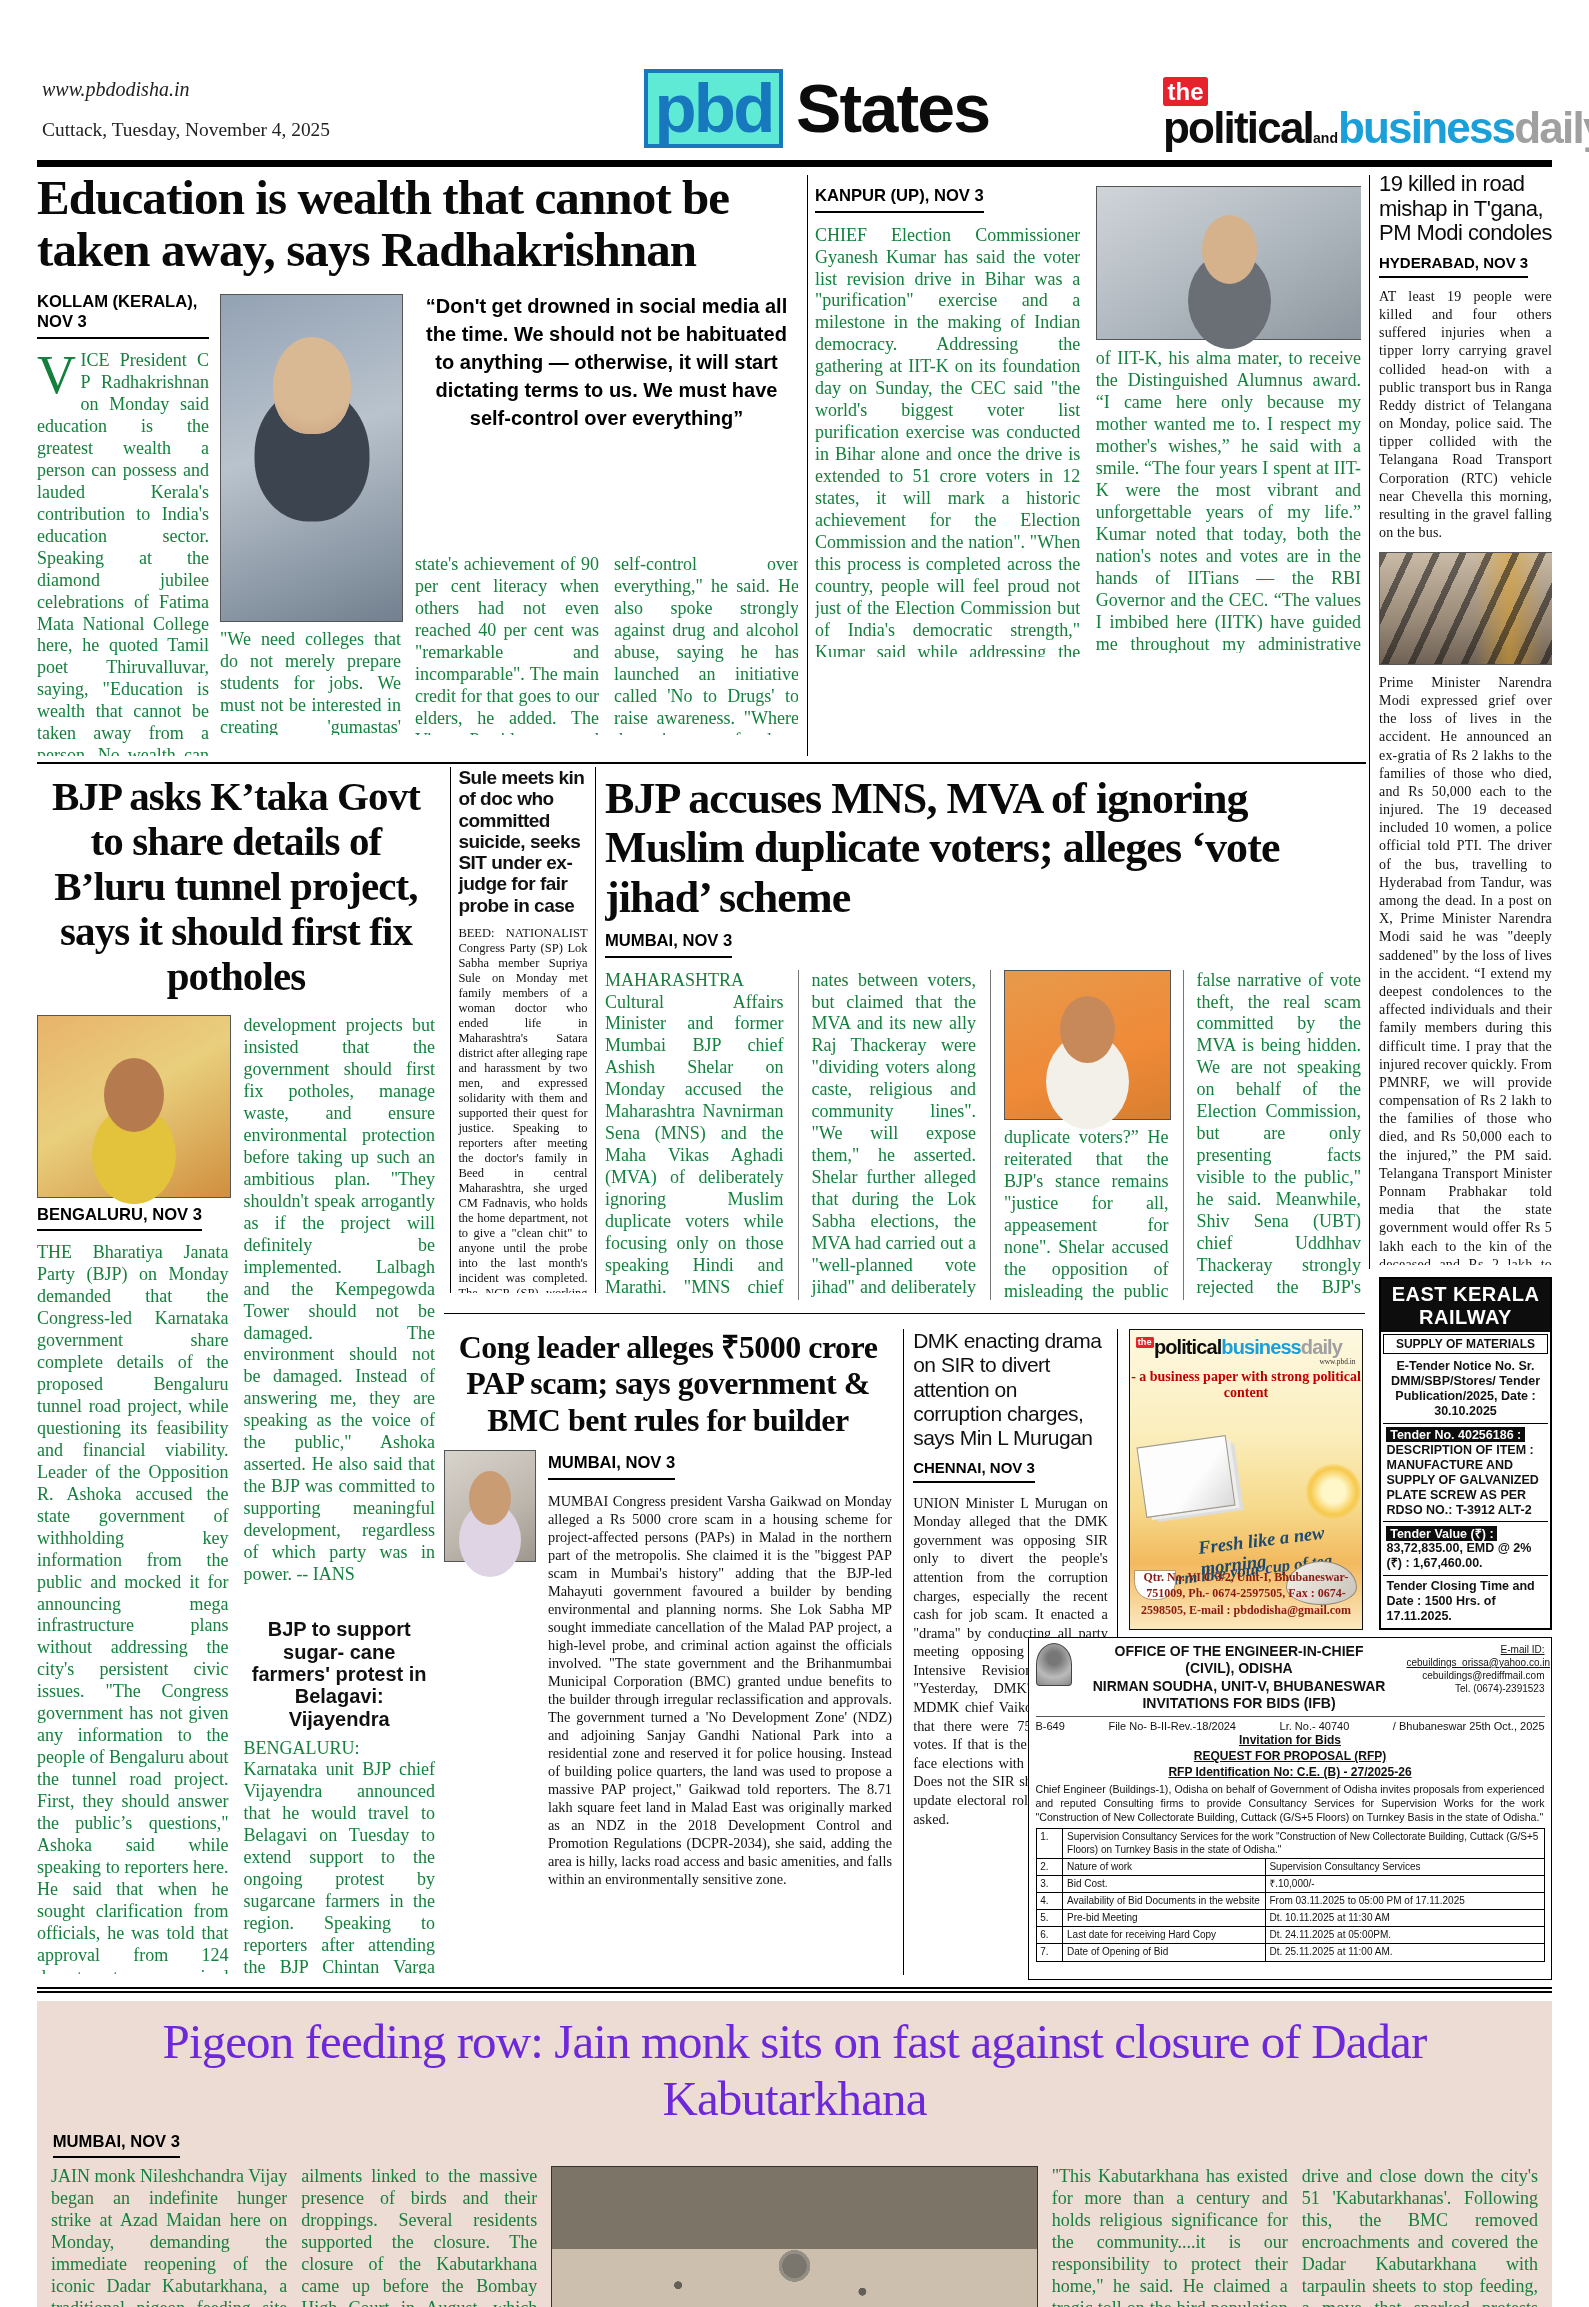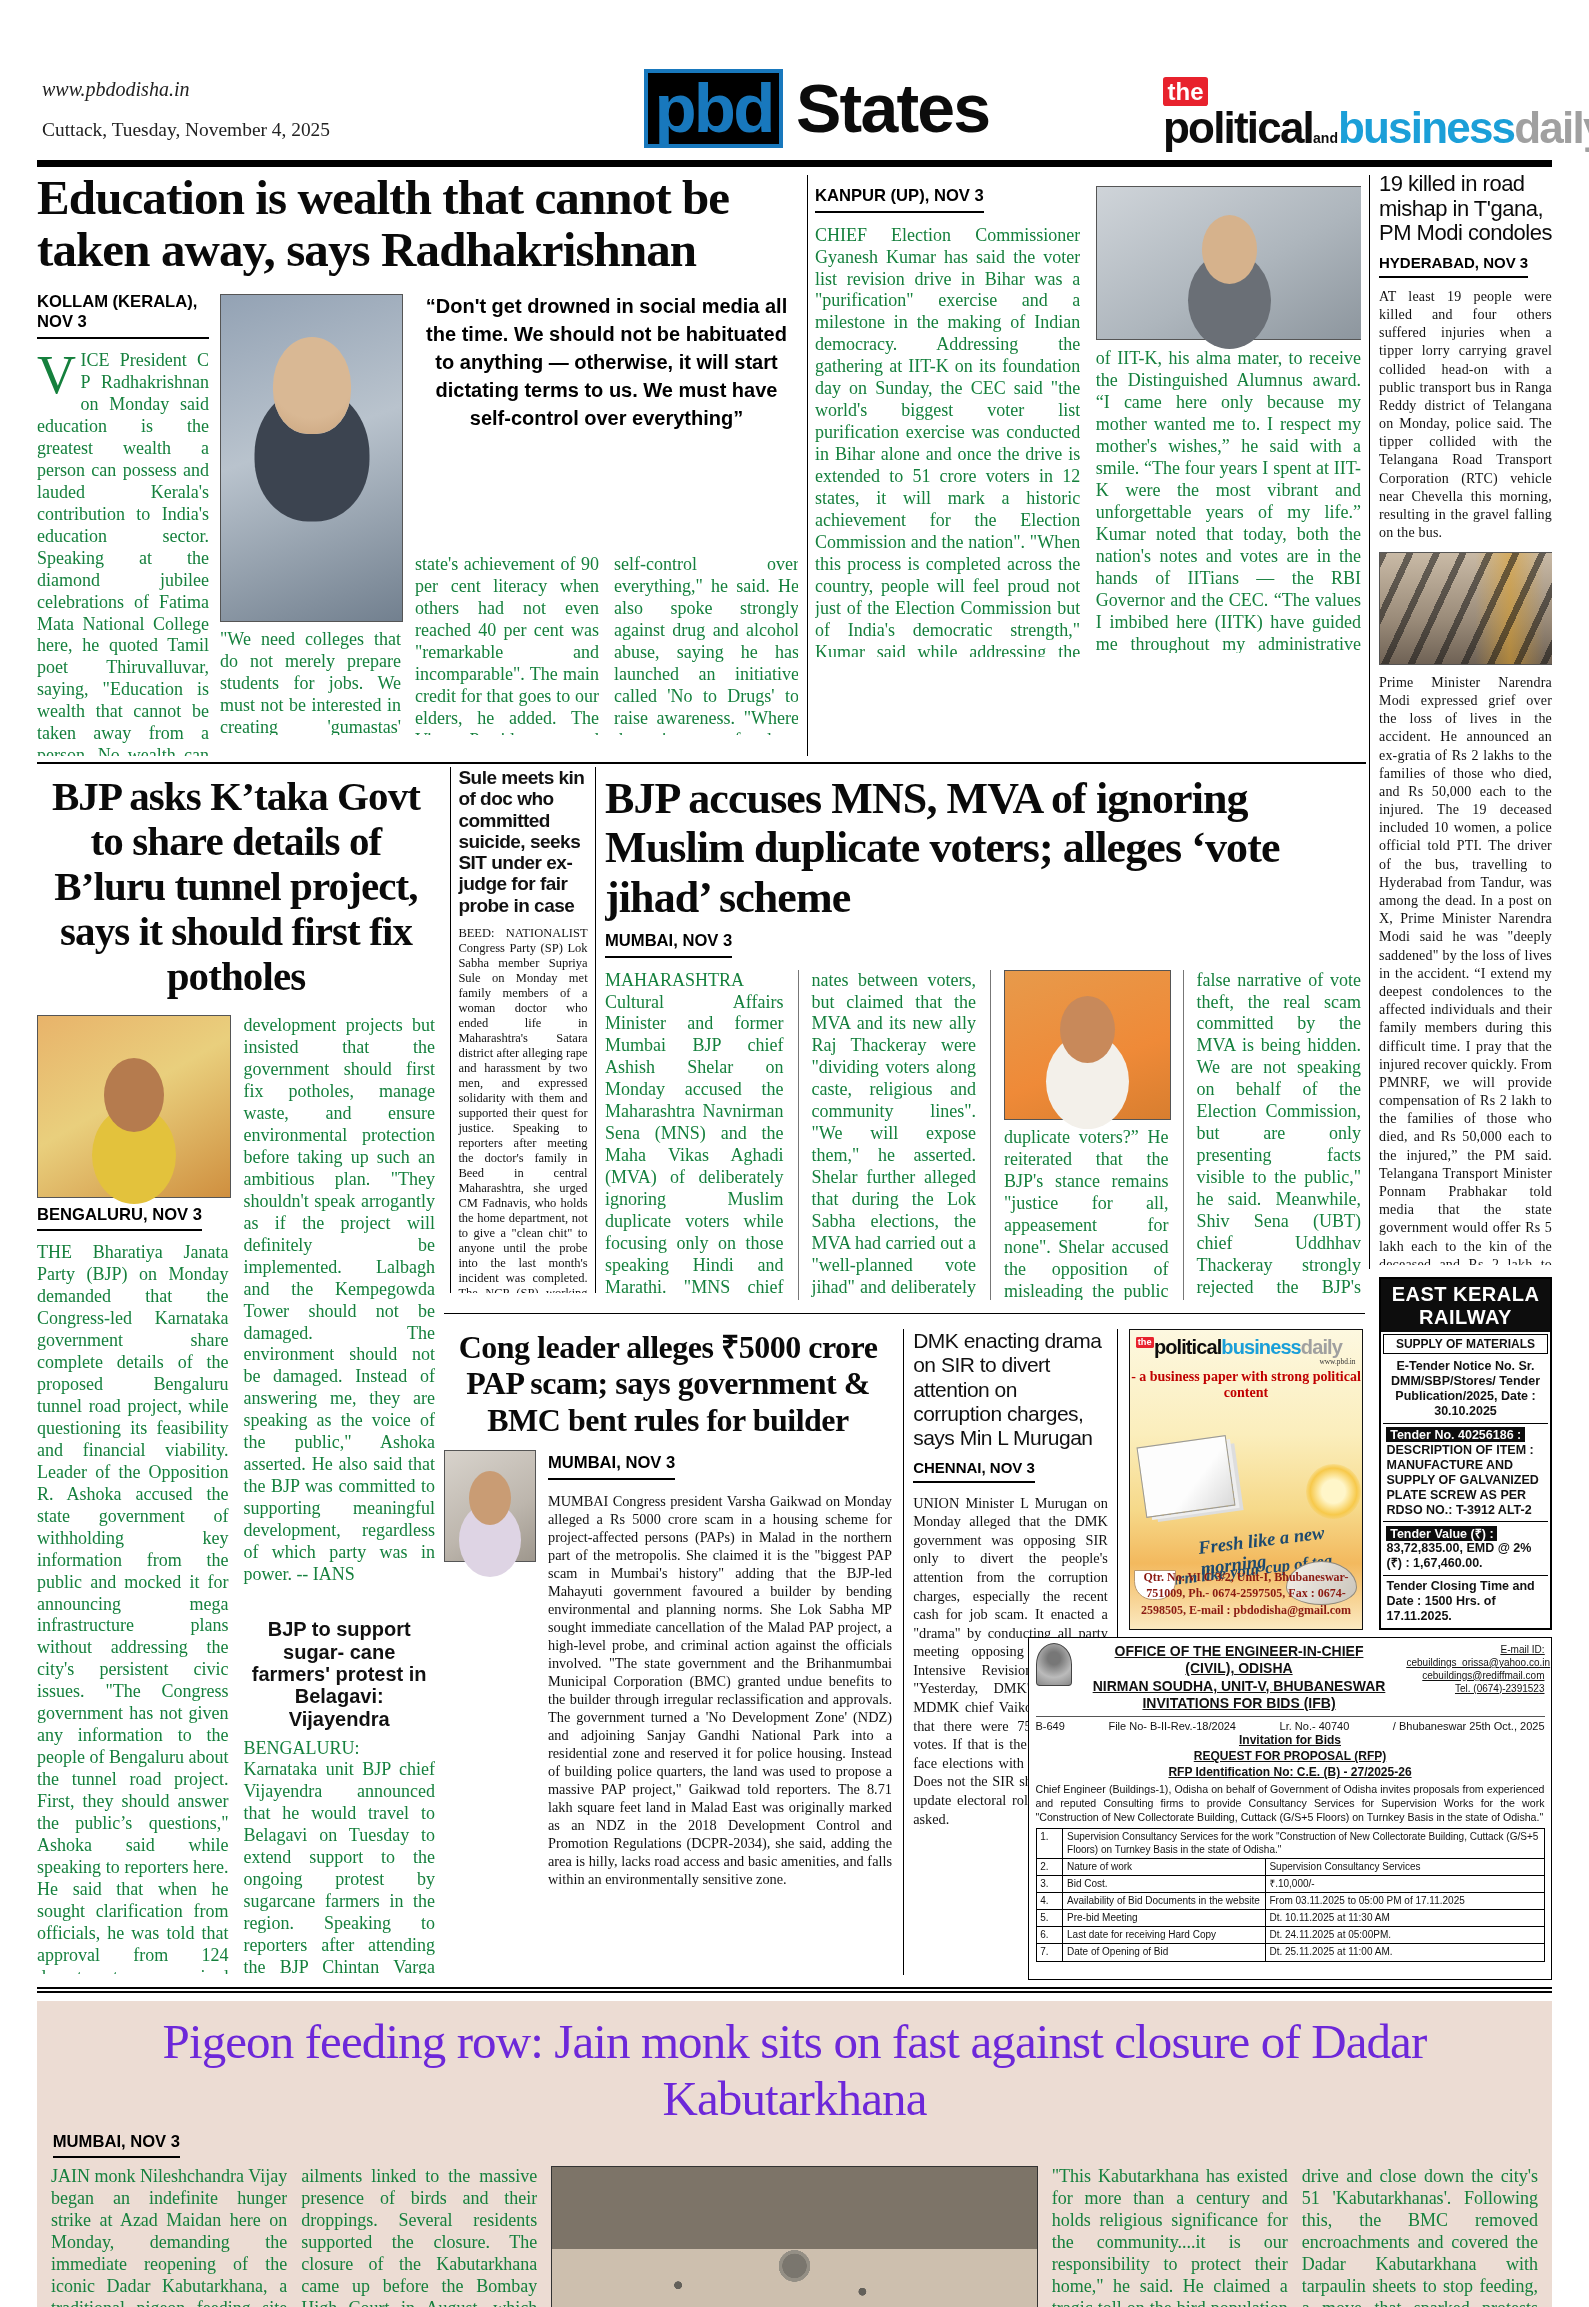--- a/index.html
+++ b/index.html
@@ -2,21 +2,21 @@
 <html style="font-size:7.4px"><head>
 <meta charset="utf-8">
 <style>
   html,body{margin:0;padding:0;background:#e8e8e8;}
   .page{position:relative;width:1589px;height:2452px;background:#ffffff;font-family:"Liberation Serif",serif;color:#111;overflow:hidden;}
   
   .hdr-left{position:absolute;left:42px;top:78px;width:323px;}
   .hdr-site{font-style:italic;font-size:20px;color:#222;}
   .hdr-date{font-size:19.4px;margin-top:17.5px;color:#222;}
   .hdr-center{position:absolute;left:644px;top:69px;display:flex;align-items:center;gap:13px;}
-  .pbd-box{border:4.6px solid #1878bd;padding:0.9px 6.5px;background:#000000;}
+  .pbd-box{border:4.6px solid #1878bd;padding:0.9px 6.5px;background:#5eead4;}
   .pbd-box span{font-family:"Liberation Sans",sans-serif;font-weight:bold;font-size:69px;color:#1878bd;letter-spacing:-2.8px;line-height:1;}
   .states-word{font-family:"Liberation Sans",sans-serif;font-weight:bold;font-size:68px;color:#0c0c0c;letter-spacing:-1.8px;line-height:1;}
   .hdr-right{position:absolute;left:1163px;top:74px;width:389px;display:flex;align-items:flex-start;}
   .mast{line-height:1;}
   .mast .the{display:inline-block;background:#e8222d;color:#fff;font-family:"Liberation Sans",sans-serif;font-weight:bold;font-size:24px;padding:2.8px 4.6px;border-radius:2.8px;vertical-align:top;margin-top:2.8px;}
   .mast .w{font-family:"Liberation Sans",sans-serif;font-weight:bold;letter-spacing:-1.8px;}
   .mast .political{color:#0d0d0d;font-size:44px;}
   .mast .and{color:#0d0d0d;font-size:14px;letter-spacing:0;}
   .mast .business{color:#1b9fd8;font-size:44px;}
   .mast .daily{color:#a0a0a0;font-size:44px;}
@@ -111,21 +111,21 @@
   .ad-roll{position:absolute;right:4.6px;top:231px;width:69px;height:42px;border-radius:50% 50% 50% 50%/60% 60% 40% 40%;background:linear-gradient(120deg,#f4f1ea,#c9c4ba);border:0.9px solid #8e887c;}
   .ad-pbd-addr{position:absolute;left:0;bottom:10px;width:100%;text-align:center;font-weight:bold;color:#8a1a12;font-size:12px;line-height:1.4;padding:0 4.6px;box-sizing:border-box;}
   
   .ad-ecr{position:absolute;left:1379px;top:1277px;width:173px;height:353px;border:2.8px double #000;box-sizing:border-box;font-family:"Liberation Sans",sans-serif;}
   .ecr-title{background:#0d0d0d;color:#fff;font-weight:bold;font-size:20px;text-align:center;padding:3.7px 0;letter-spacing:0.5px;}
   .ecr-sub{border:1.4px solid #000;margin:1.8px;font-weight:bold;font-size:12px;text-align:center;padding:1.8px 0;}
   .ecr-row{border-top:1.4px solid #000;margin:0 1.8px;padding:3.7px 3.7px;font-weight:bold;font-size:12.5px;line-height:1.2;}
   .ecr-label{background:#0d0d0d;color:#fff;padding:0.5px 3.7px;}
   
   .ad-ifb{position:absolute;left:1028px;top:1637px;width:524px;height:343px;border:1.4px solid #000;box-sizing:border-box;font-family:"Liberation Sans",sans-serif;padding:4.6px 6.5px;overflow:hidden;background:#fff;}
-  .ifb-top{display:flex;gap:17px;text-decoration:underline;}
+  .ifb-top{display:flex;gap:17px;}
   .ifb-emblem{width:34px;height:41px;border:0.9px solid #444;border-radius:50% 50% 3.7px 3.7px;background:radial-gradient(circle at 50% 35%,#777 0 20%,#bbb 60%,#888);}
   .ifb-org{flex:1;text-align:center;font-weight:bold;font-size:14px;line-height:1.25;}
   .ifb-contact{width:138px;text-align:right;font-size:10px;line-height:1.3;}
   .ifb-refline{display:flex;justify-content:space-between;font-size:11px;margin-top:3.7px;border-top:0.9px solid #555;padding-top:2.8px;}
   .ifb-titles{text-align:center;font-weight:bold;font-size:12px;line-height:1.35;text-decoration:underline;}
   .ifb-intro{font-size:10.6px;line-height:1.3;margin-top:2.8px;text-align:justify;}
   .ifb-table{width:100%;border-collapse:collapse;margin-top:3.7px;font-size:10px;}
   .ifb-table td{border:0.9px solid #000;padding:1.8px 3.7px;vertical-align:top;line-height:1.25;}
   .ifb-table .no{width:18.5px;}
   .ifb-table .lbl{width:194px;}

